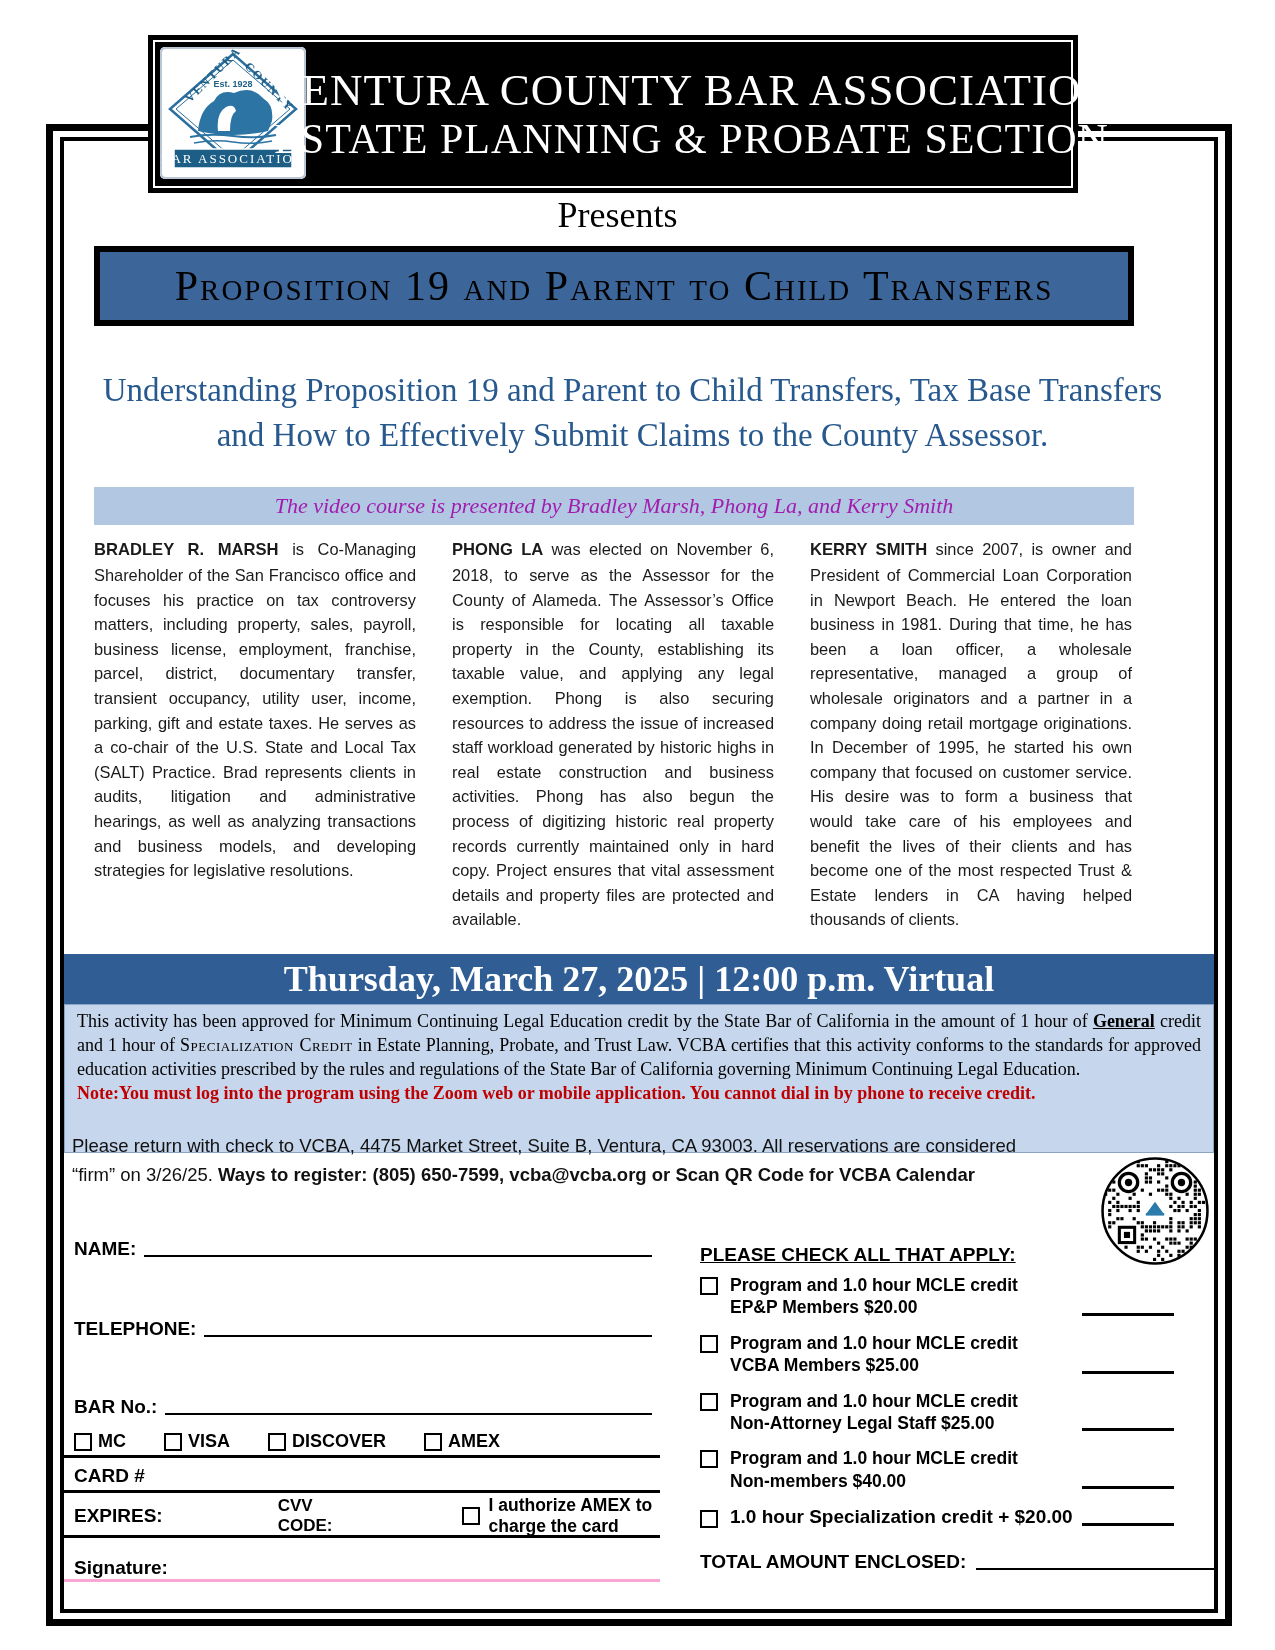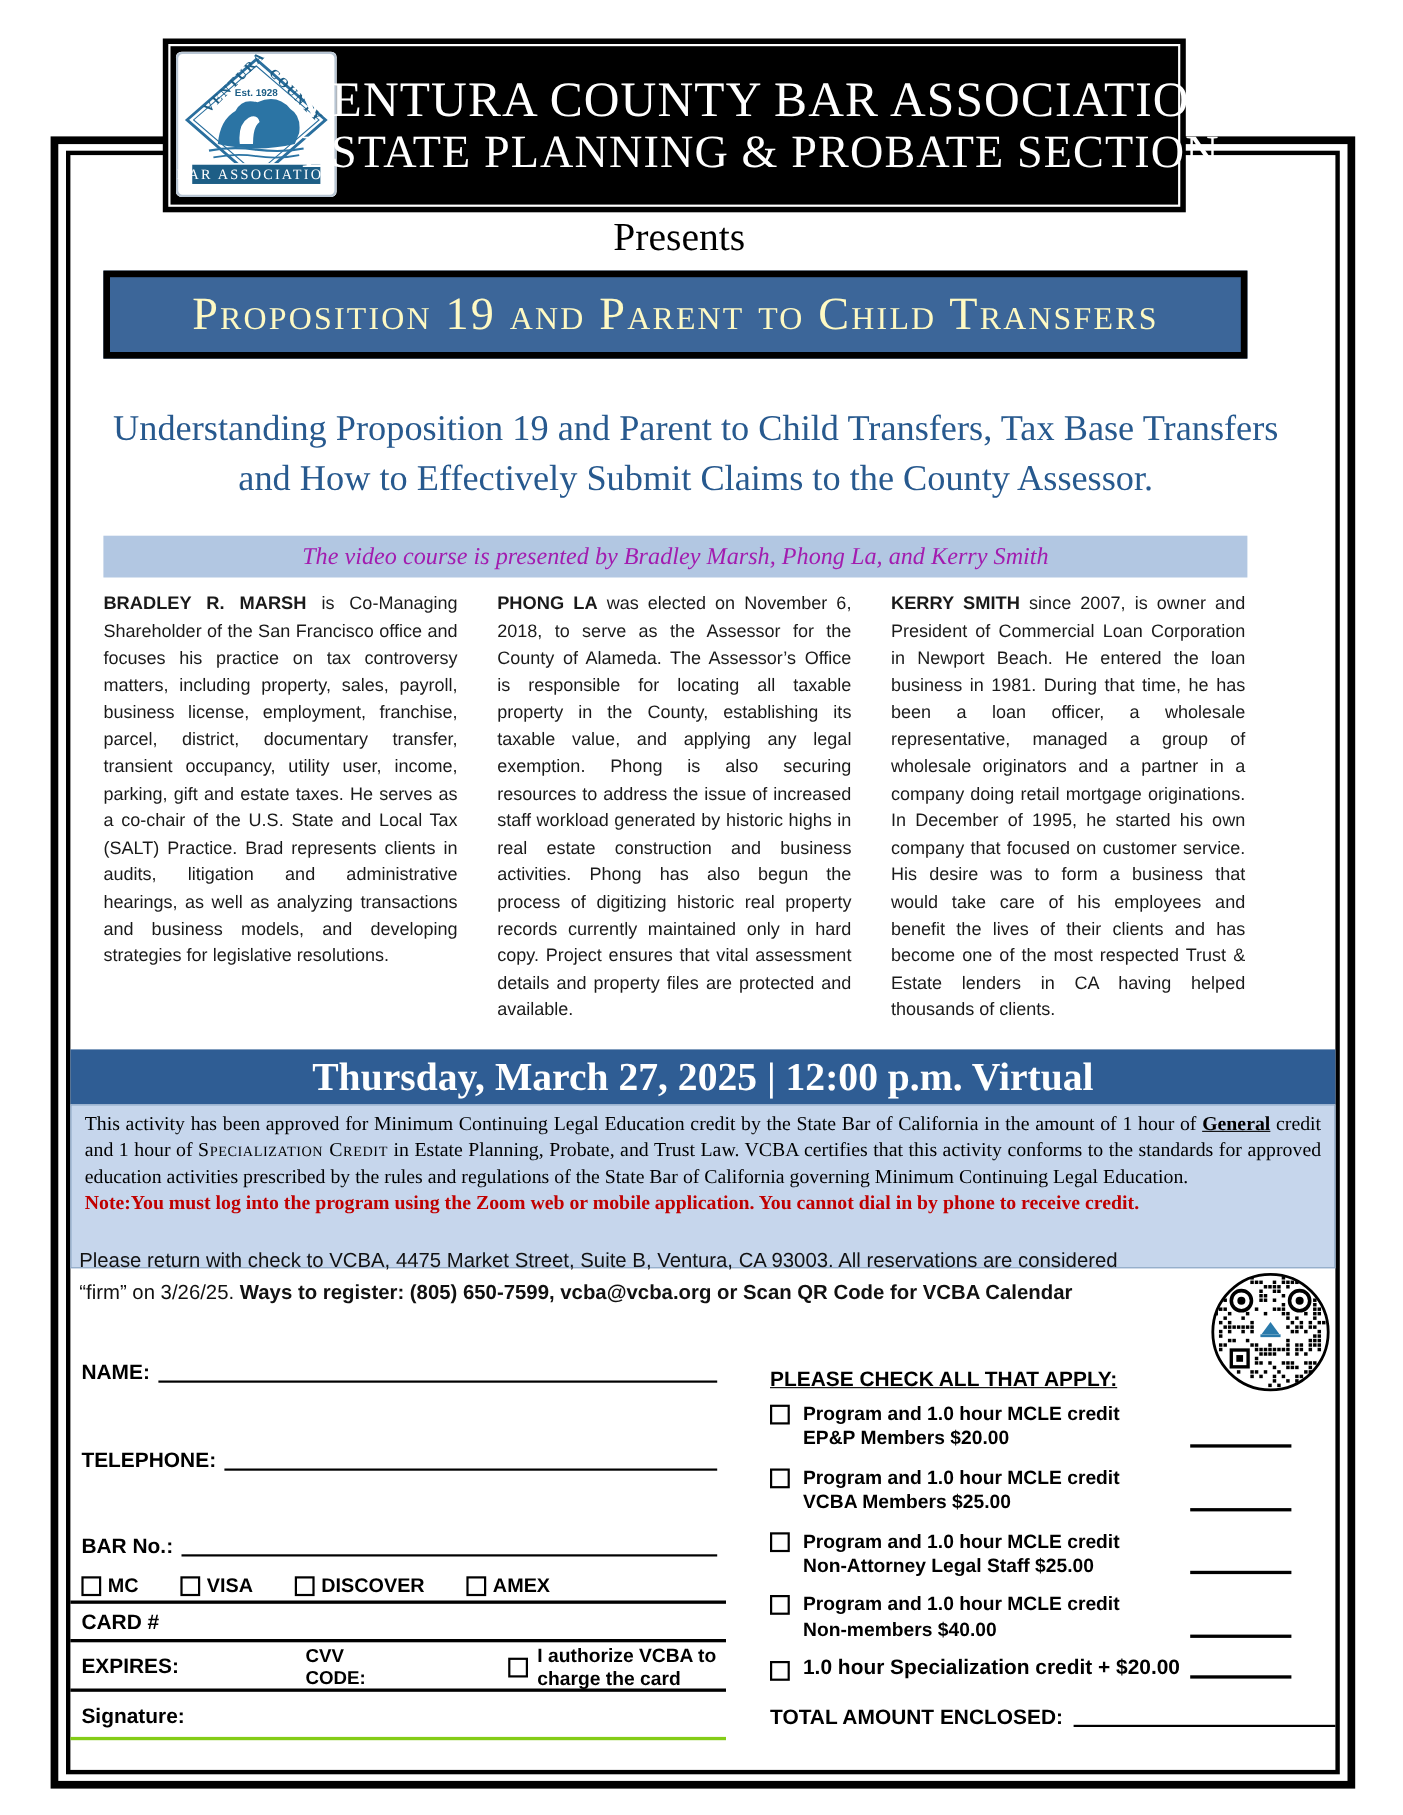--- a/index.html
+++ b/index.html
@@ -21,21 +21,21 @@
   .logo-wrap{position:absolute;left:12px;top:12px;width:146px;height:132px;background:#fff;
         border-radius:5px;box-shadow:0 0 0 2px #cfd8e2 inset;}
   
   .presents{position:absolute;left:0;top:194px;width:1235px;text-align:center;
         font-family:"Liberation Serif",serif;font-size:36px;}
   
   .title-banner{position:absolute;left:94px;top:246px;width:1040px;height:80px;
         background:#3c6699;border:6px solid #000;box-sizing:border-box;
         display:flex;align-items:center;justify-content:center;}
   .title-banner span{font-family:"Liberation Serif",serif;font-variant:small-caps;
-        color:#fef9c3;font-size:42px;letter-spacing:2px;white-space:nowrap;}
+        color:#000000;font-size:42px;letter-spacing:2px;white-space:nowrap;}
   
   .subtitle{position:absolute;left:85px;top:368px;width:1095px;text-align:center;
         font-family:"Liberation Serif",serif;font-size:33px;line-height:1.35;color:#27598e;}
   
   .presenter-bar{position:absolute;left:94px;top:487px;width:1040px;height:38px;background:#b2c7e2;
         display:flex;align-items:center;justify-content:center;
         font-family:"Liberation Serif",serif;font-style:italic;font-size:22px;color:#a21caf;}
   
   .bios{position:absolute;left:94px;top:537px;width:1038px;display:flex;gap:36px;}
   .bio{flex:1;text-align:justify;font-size:16.4px;line-height:1.5;color:#1a1a1a;}
@@ -60,21 +60,21 @@
   .frow{position:absolute;left:0;width:100%;display:flex;align-items:flex-end;box-sizing:border-box;}
   .flabel{font-weight:bold;font-size:19px;padding-left:10px;white-space:nowrap;}
   .fill-line{flex:1;border-bottom:2.5px solid #000;height:1px;margin:0 8px 3px 8px;}
   .cards-row{top:196px;height:30px;border-bottom:3px solid #000;align-items:center;gap:38px;}
   .card-opt{display:flex;align-items:center;gap:6px;font-weight:bold;font-size:18px;}
   .cb{width:14px;height:14px;border:2.2px solid #000;display:inline-block;background:#fff;flex:none;}
   .cardnum-row{top:229px;height:32px;border-bottom:3px solid #000;align-items:center;}
   .exp-row{top:264px;height:42px;border-bottom:3px solid #000;align-items:center;}
   .cvv{font-weight:bold;font-size:17px;line-height:1.15;margin-left:115px;}
   .auth{display:flex;align-items:center;gap:8px;margin-left:130px;font-weight:bold;font-size:17.5px;}
-  .sig-row{top:306px;height:44px;border-bottom:3px solid #84cc16;align-items:center;}
+  .sig-row{top:306px;height:44px;border-bottom:3px solid #f9a8d4;align-items:flex-end;}
   
   .form-right{position:absolute;left:700px;top:1244px;width:514px;}
   .opt-heading{font-weight:bold;font-size:19px;text-decoration:underline;margin-bottom:8px;}
   .opt{position:relative;display:flex;gap:12px;margin-bottom:13px;}
   .opt .cb{margin-top:3px;}
   .opt-text{font-weight:bold;font-size:17.5px;line-height:1.28;}
   .amount-line{position:absolute;right:40px;bottom:3px;width:92px;border-bottom:3px solid #000;height:1px;}
   .total-row{display:flex;align-items:flex-end;margin-top:22px;}
   .total-label{font-weight:bold;font-size:19px;white-space:nowrap;}
   .total-line{flex:1;max-width:300px;border-bottom:2.5px solid #000;height:1px;margin:0 0 3px 10px;}
@@ -347,21 +347,21 @@
       <span class="flabel">CARD #</span>
     </div>
     <div class="frow exp-row">
       <span class="flabel" style="align-self:center;">EXPIRES:</span>
       <span class="cvv">
         <span>CVV</span><br>
         <span>CODE:</span>
       </span>
       <span class="auth">
         <span class="cb"></span>
-        <span>I authorize VCBA to charge the card</span>
+        <span>I authorize AMEX to charge the card</span>
       </span>
     </div>
     <div class="frow sig-row">
       <span class="flabel" style="padding-top:4px;">Signature:</span>
     </div>
   </div>
 
   <div class="form-right">
     <div class="opt-heading">PLEASE CHECK ALL THAT APPLY:</div>
 

